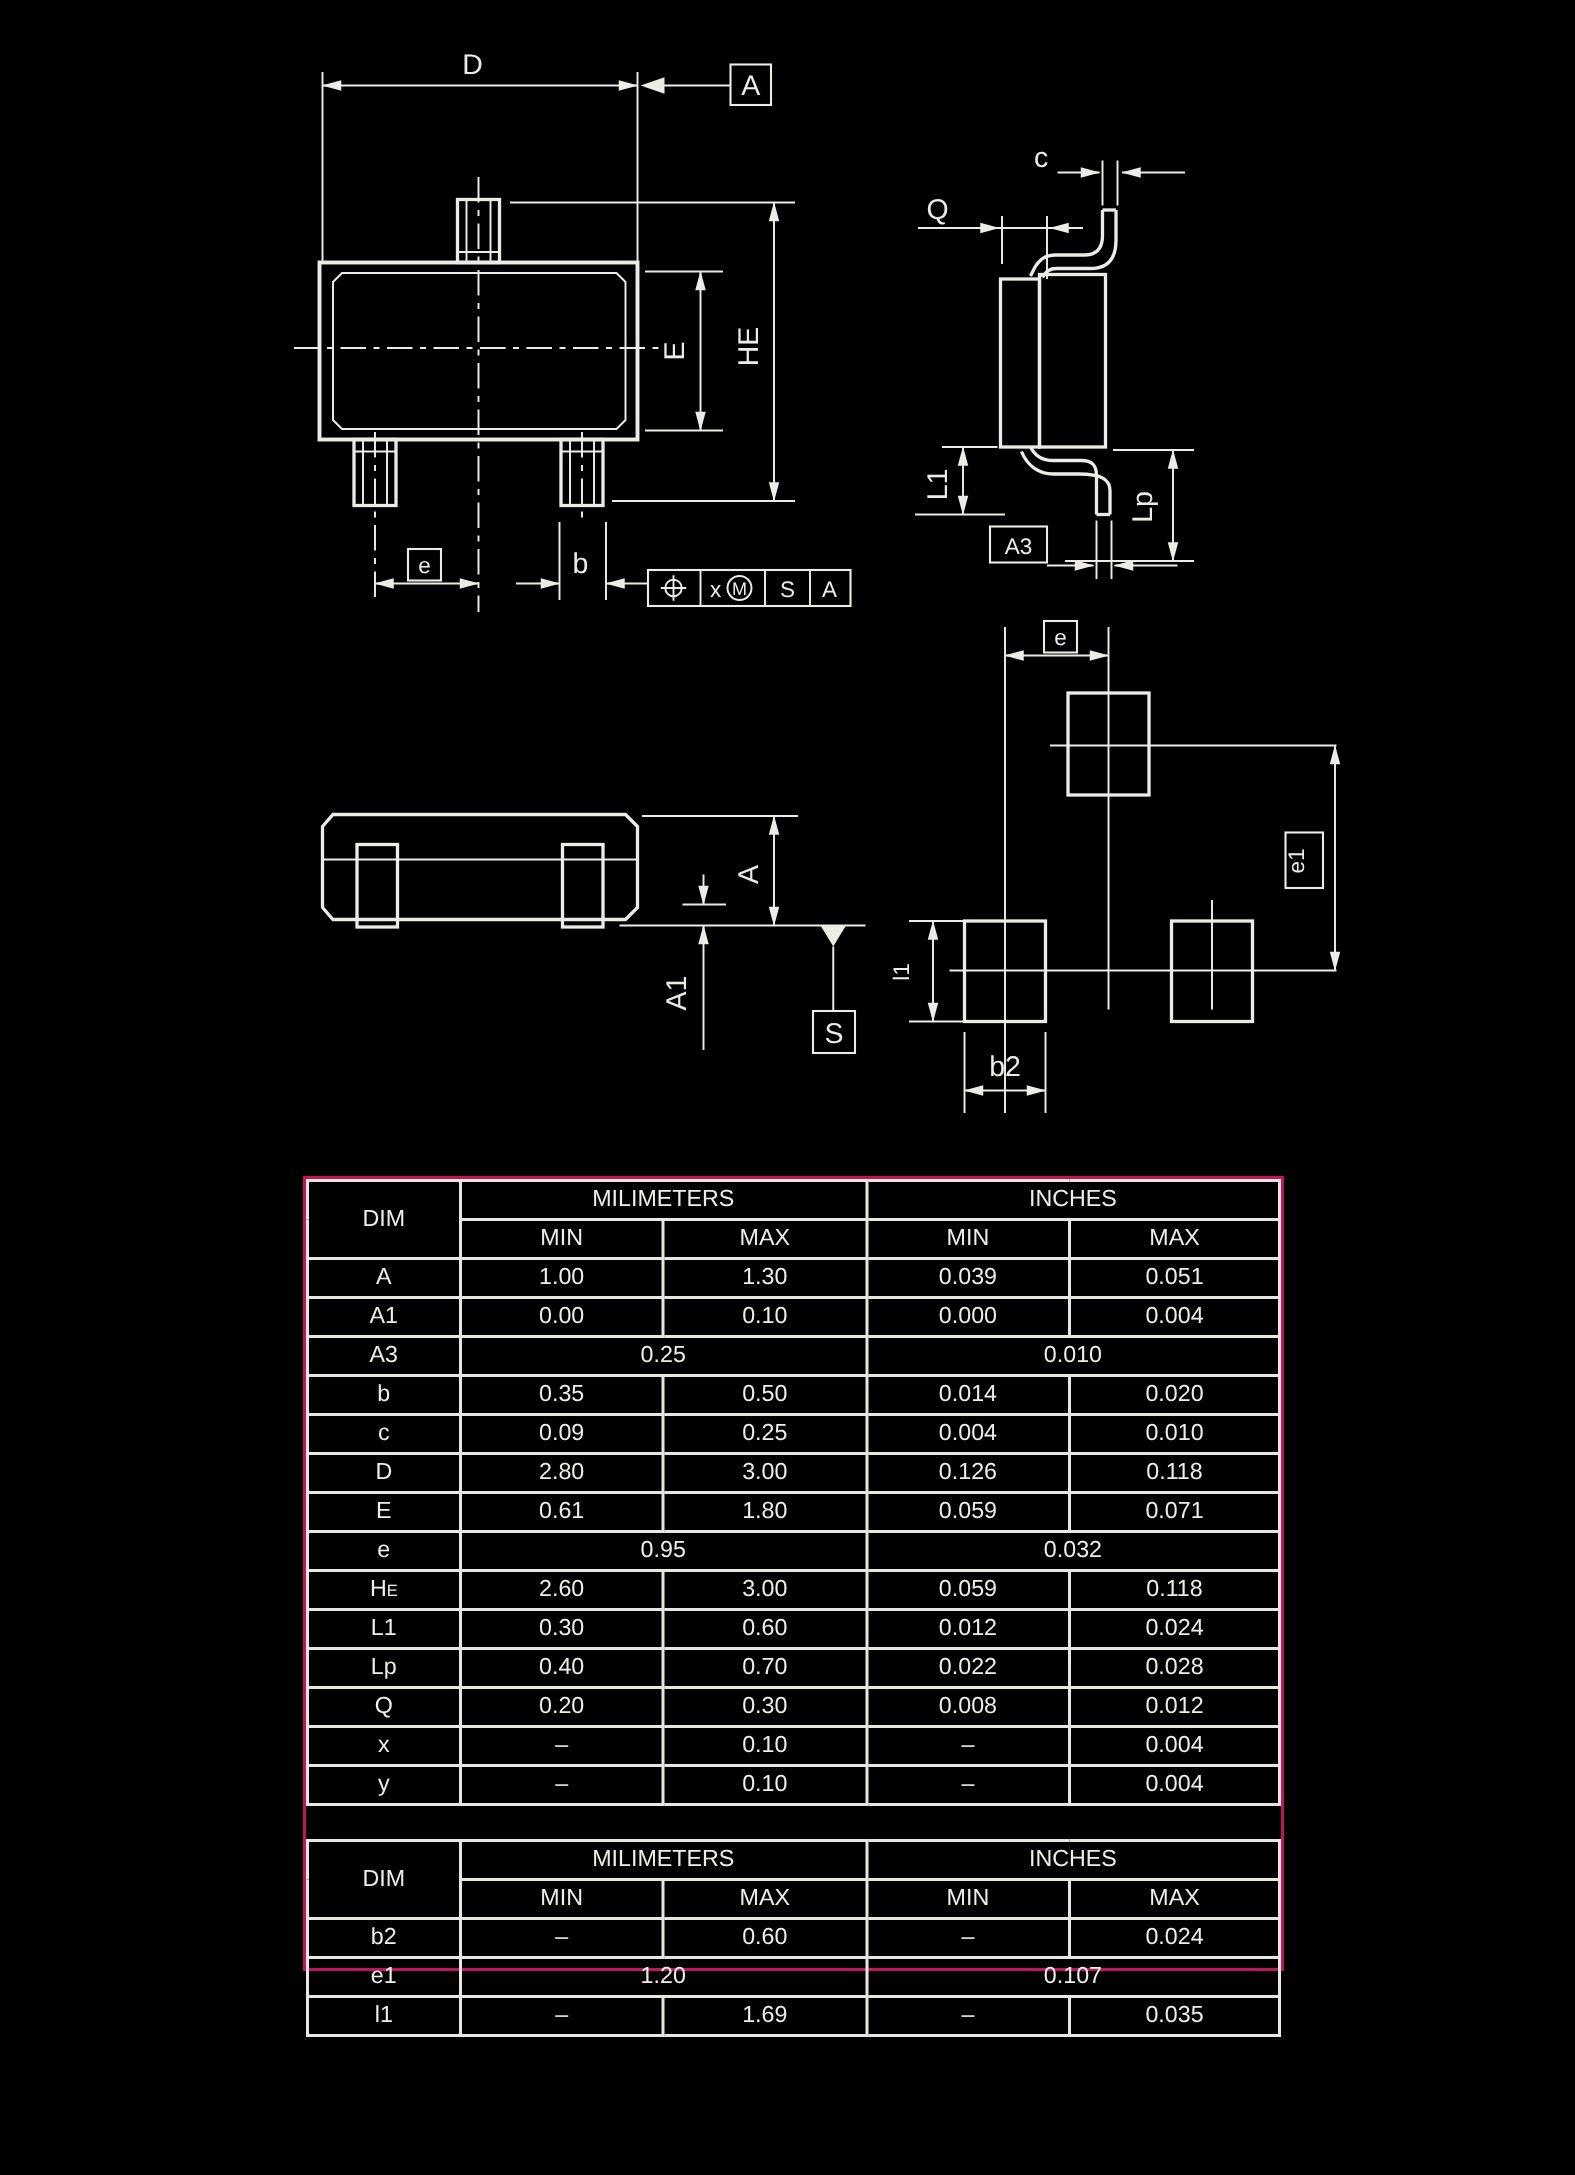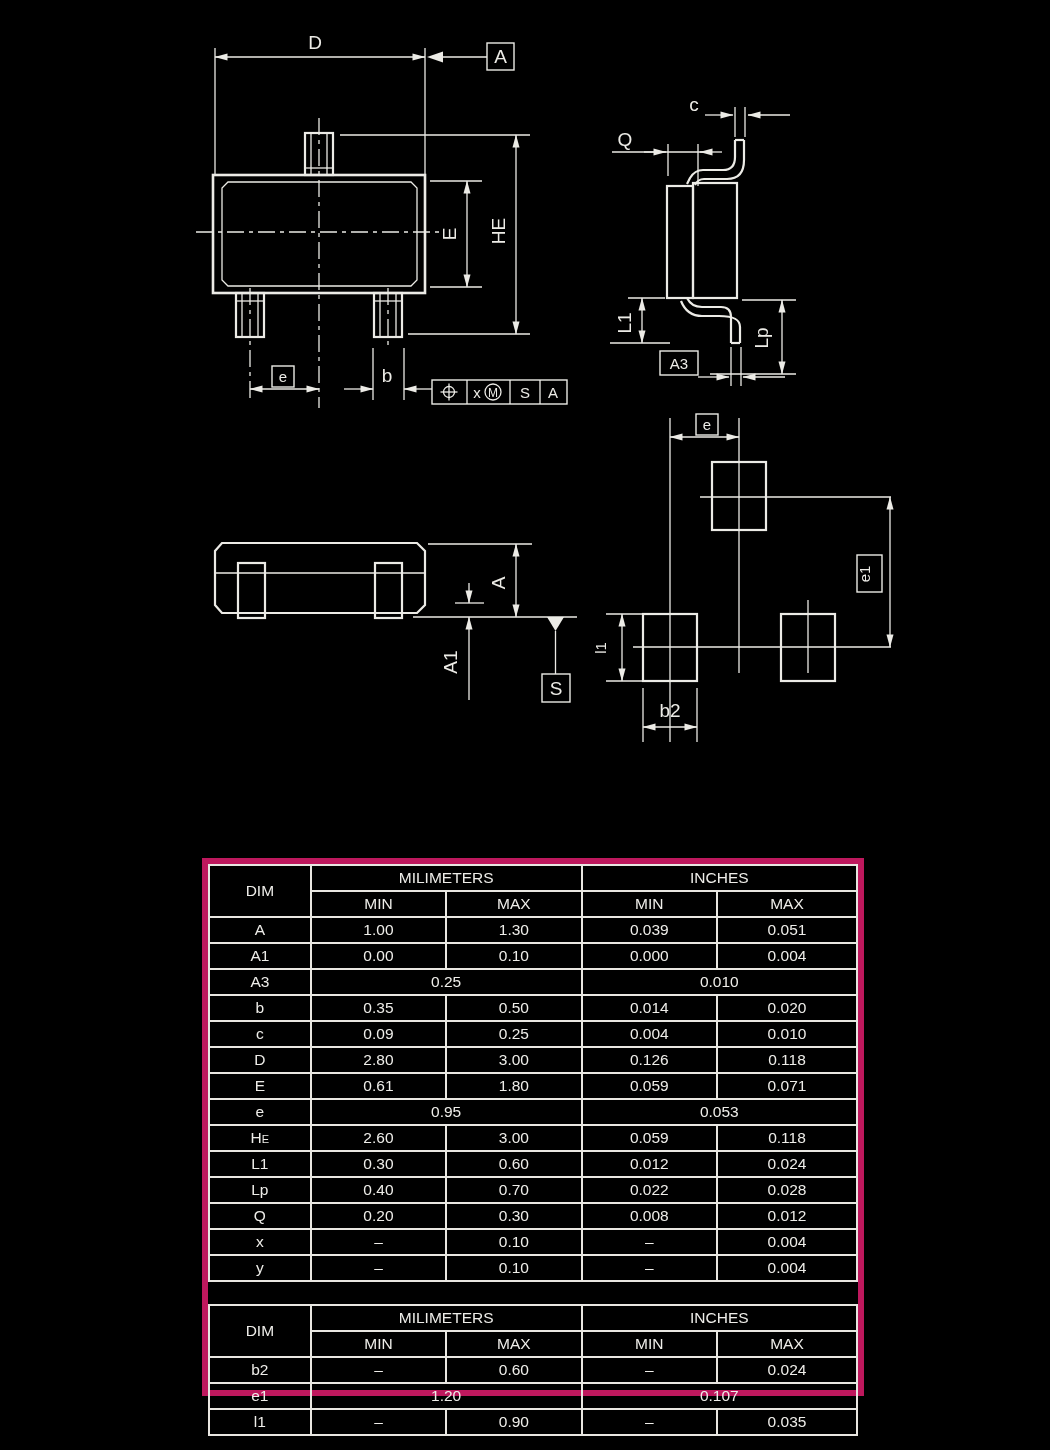--- a/index.html
+++ b/index.html
@@ -9,22 +9,22 @@
   svg text{fill:#ecebe6;font-family:"Liberation Sans", sans-serif;}
   .ln{stroke:#ecebe6;fill:none;stroke-width:1.3px;}
   .med{stroke-width:2.2px;}
   .thick{stroke-width:2.6px;}
   .dash{stroke-dasharray:17 5 4 5;}
   .lbl{font-size:19px;}
   .sm{font-size:15px;}
   .box{stroke:#ecebe6;fill:none;stroke-width:1.4px;}
   .tri{fill:#ecebe6;stroke:none;}
 
-  #tables-wrap{position:absolute;left:202px;top:858px;width:650px;height:526px;
-               border:6px solid #be185d;}
+  #tables-wrap{position:absolute;left:202px;top:784px;width:650px;height:526px;
+               border:2px solid #be185d;}
   table{border-collapse:collapse;width:100%;table-layout:fixed;}
   td,th{border:2px solid #e8e6e1;height:24px;padding:0;text-align:center;
         font-size:15.5px;font-weight:normal;color:#eeede9;line-height:1;}
   col.c-dim{width:15.7%;} col.c1{width:20.9%;} col.c2{width:20.9%;}
   col.c3{width:20.9%;} col.c4{width:21.6%;}
   .gap{height:22px;}
   .subcap{font-size:11px;}
 </style>
 </head>
 <body>
@@ -273,21 +273,21 @@
           <tr>
             <td>E</td>
             <td>0.61</td>
             <td>1.80</td>
             <td>0.059</td>
             <td>0.071</td>
           </tr>
           <tr>
             <td>e</td>
             <td colspan="2">0.95</td>
-            <td colspan="2">0.053</td>
+            <td colspan="2">0.032</td>
           </tr>
           <tr>
             <td>H<span class="subcap">E</span></td>
             <td>2.60</td>
             <td>3.00</td>
             <td>0.059</td>
             <td>0.118</td>
           </tr>
           <tr>
             <td>L1</td>
@@ -359,21 +359,21 @@
             <td>0.024</td>
           </tr>
           <tr>
             <td>e1</td>
             <td colspan="2">1.20</td>
             <td colspan="2">0.107</td>
           </tr>
           <tr>
             <td>l1</td>
             <td>–</td>
-            <td>0.90</td>
+            <td>1.69</td>
             <td>–</td>
             <td>0.035</td>
           </tr>
         </tbody>
   </table>
 
 </div>
 </div>
 
 </body></html>

